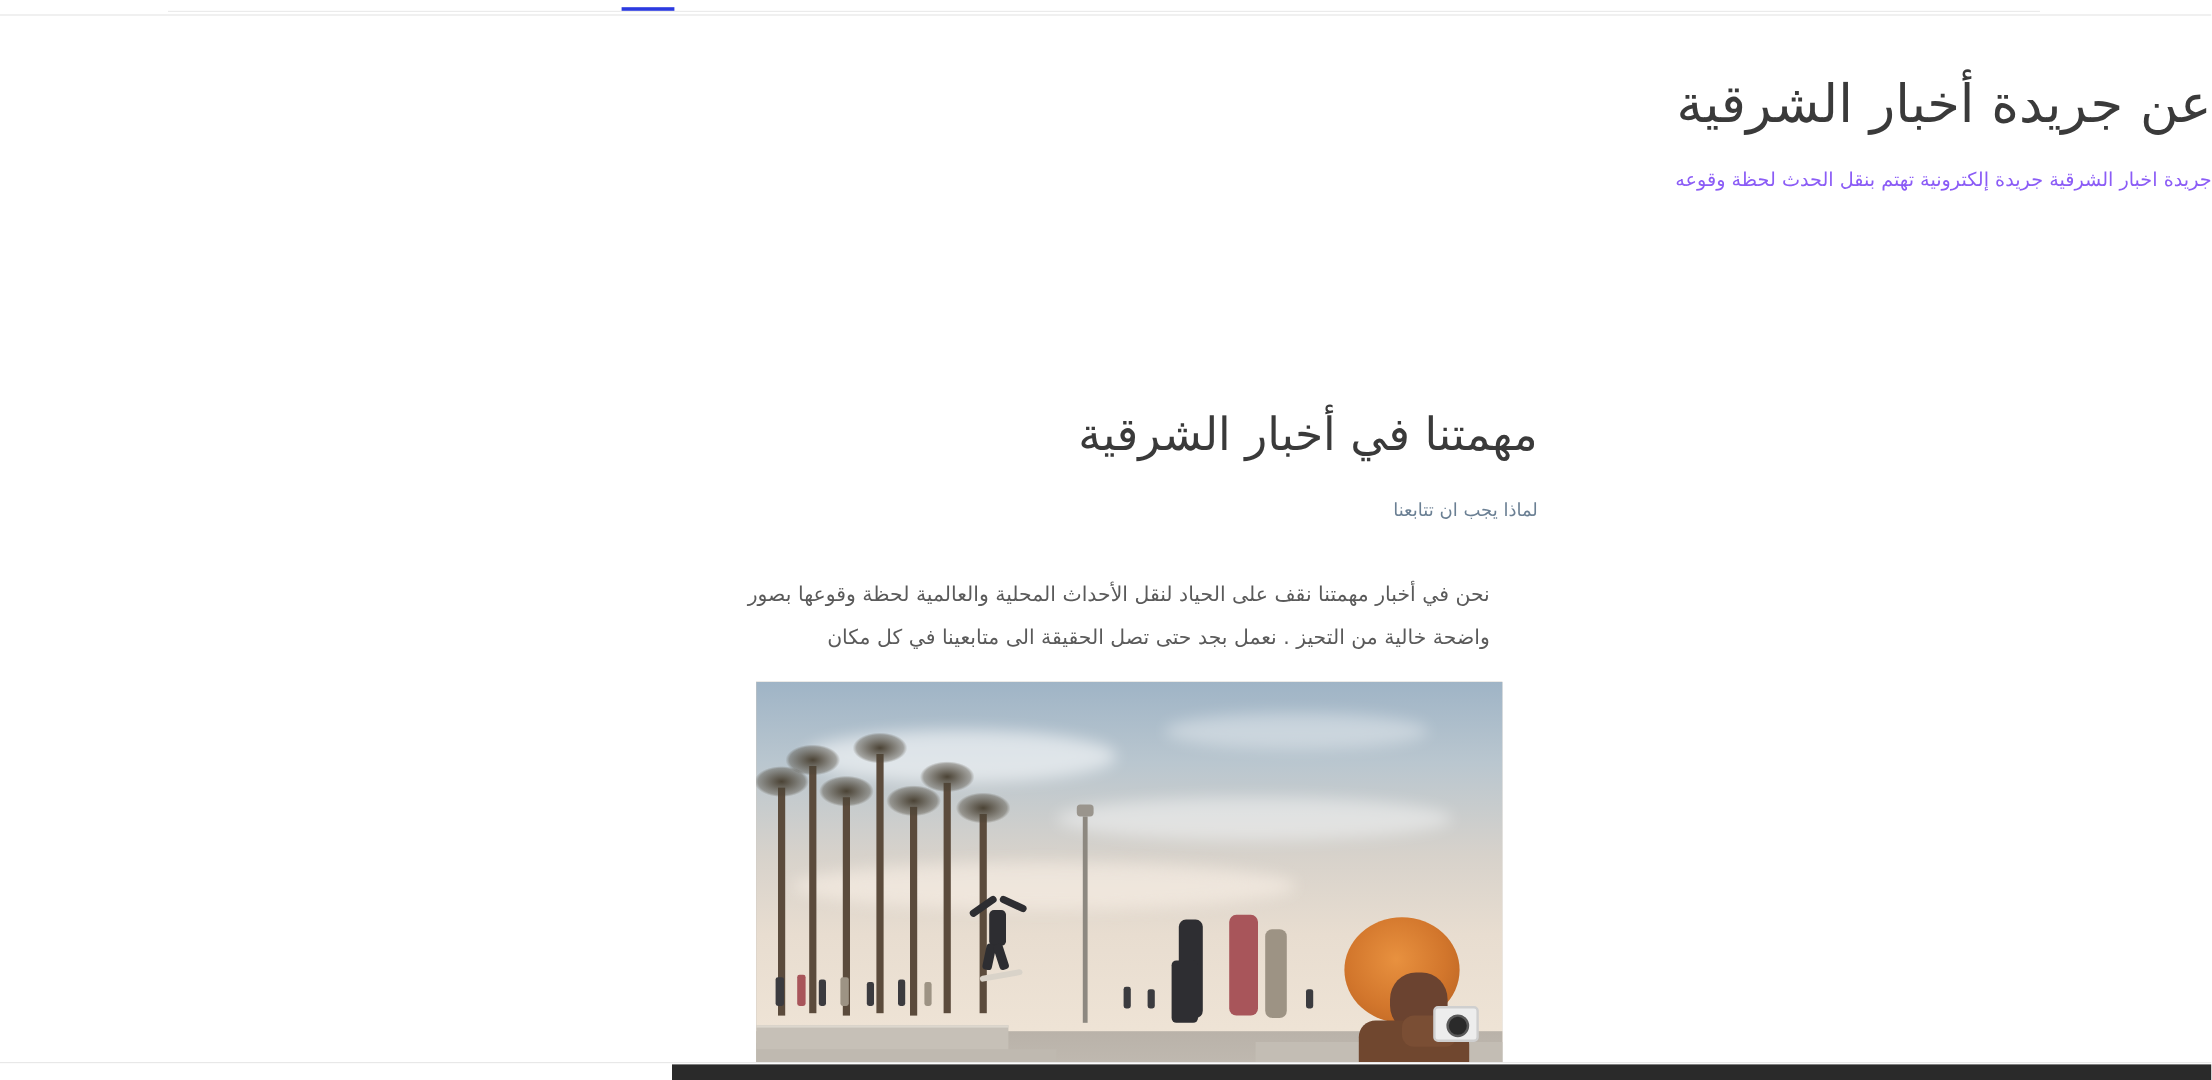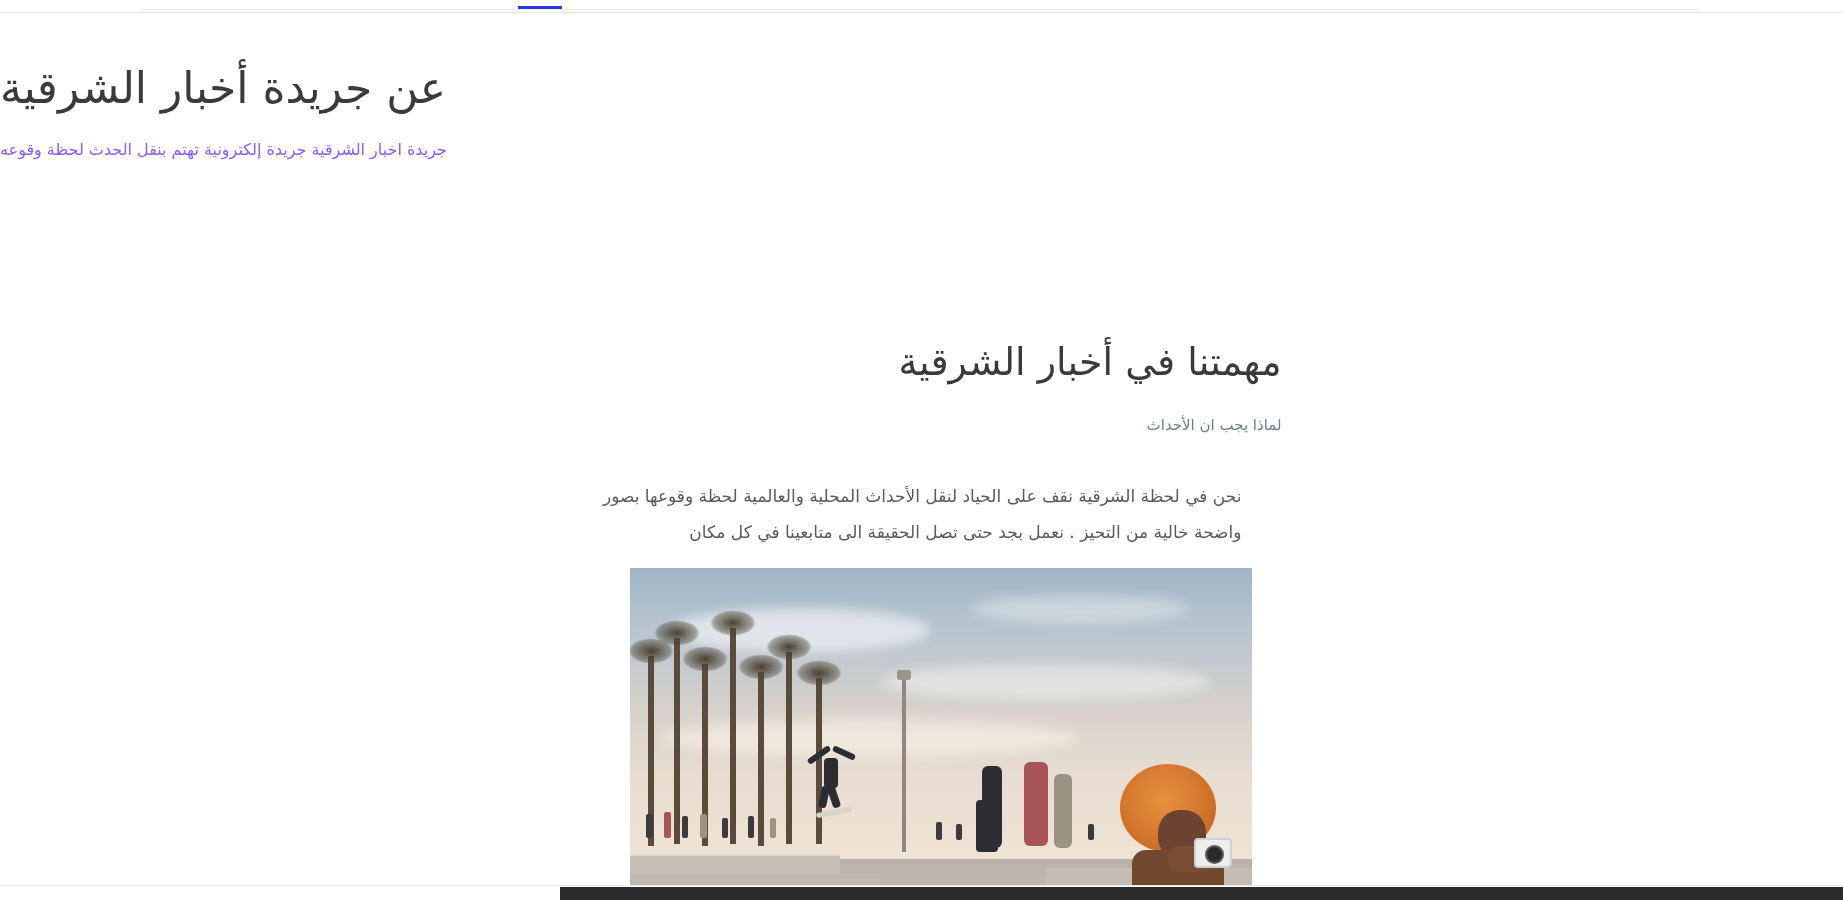--- a/index.html
+++ b/index.html
@@ -46,21 +46,21 @@
     height: 1px;
     background: #ebebeb;
   }
 
   
   .about-header {
     position: absolute;
     top: 60px;
     left: 0;
     width: 1843px;
-    text-align: left;
+    text-align: right;
   }
   .about-title {
     font-size: 44px;
     font-weight: 400;
     color: #3a3a3a;
     line-height: 1.25;
     letter-spacing: 0px;
     margin: 0;
   }
   .about-sub {
@@ -342,22 +342,22 @@
 
   <div class="about-header">
     <h1 class="about-title">عن جريدة أخبار الشرقية</h1>
     <div class="about-sub">جريدة اخبار الشرقية جريدة إلكترونية تهتم بنقل الحدث لحظة وقوعه</div>
   </div>
 
   <div class="section">
 
     <div class="col-text">
       <h2 class="mission-title">مهمتنا في أخبار الشرقية</h2>
-      <div class="mission-kicker">لماذا يجب ان الأحداث</div>
-      <p class="mission-body">نحن في لحظة الشرقية نقف على الحياد لنقل الأحداث المحلية والعالمية لحظة وقوعها بصور واضحة خالية من التحيز . نعمل بجد حتى تصل الحقيقة الى متابعينا في كل مكان</p>
+      <div class="mission-kicker">لماذا يجب ان تتابعنا</div>
+      <p class="mission-body">نحن في أخبار مهمتنا نقف على الحياد لنقل الأحداث المحلية والعالمية لحظة وقوعها بصور واضحة خالية من التحيز . نعمل بجد حتى تصل الحقيقة الى متابعينا في كل مكان</p>
     </div>
 
     <div class="col-image">
       <div class="photo">
         <div class="sky"></div>
         <div class="cloud c1"></div>
         <div class="cloud c2"></div>
         <div class="cloud c3"></div>
         <div class="cloud c4"></div>
 

